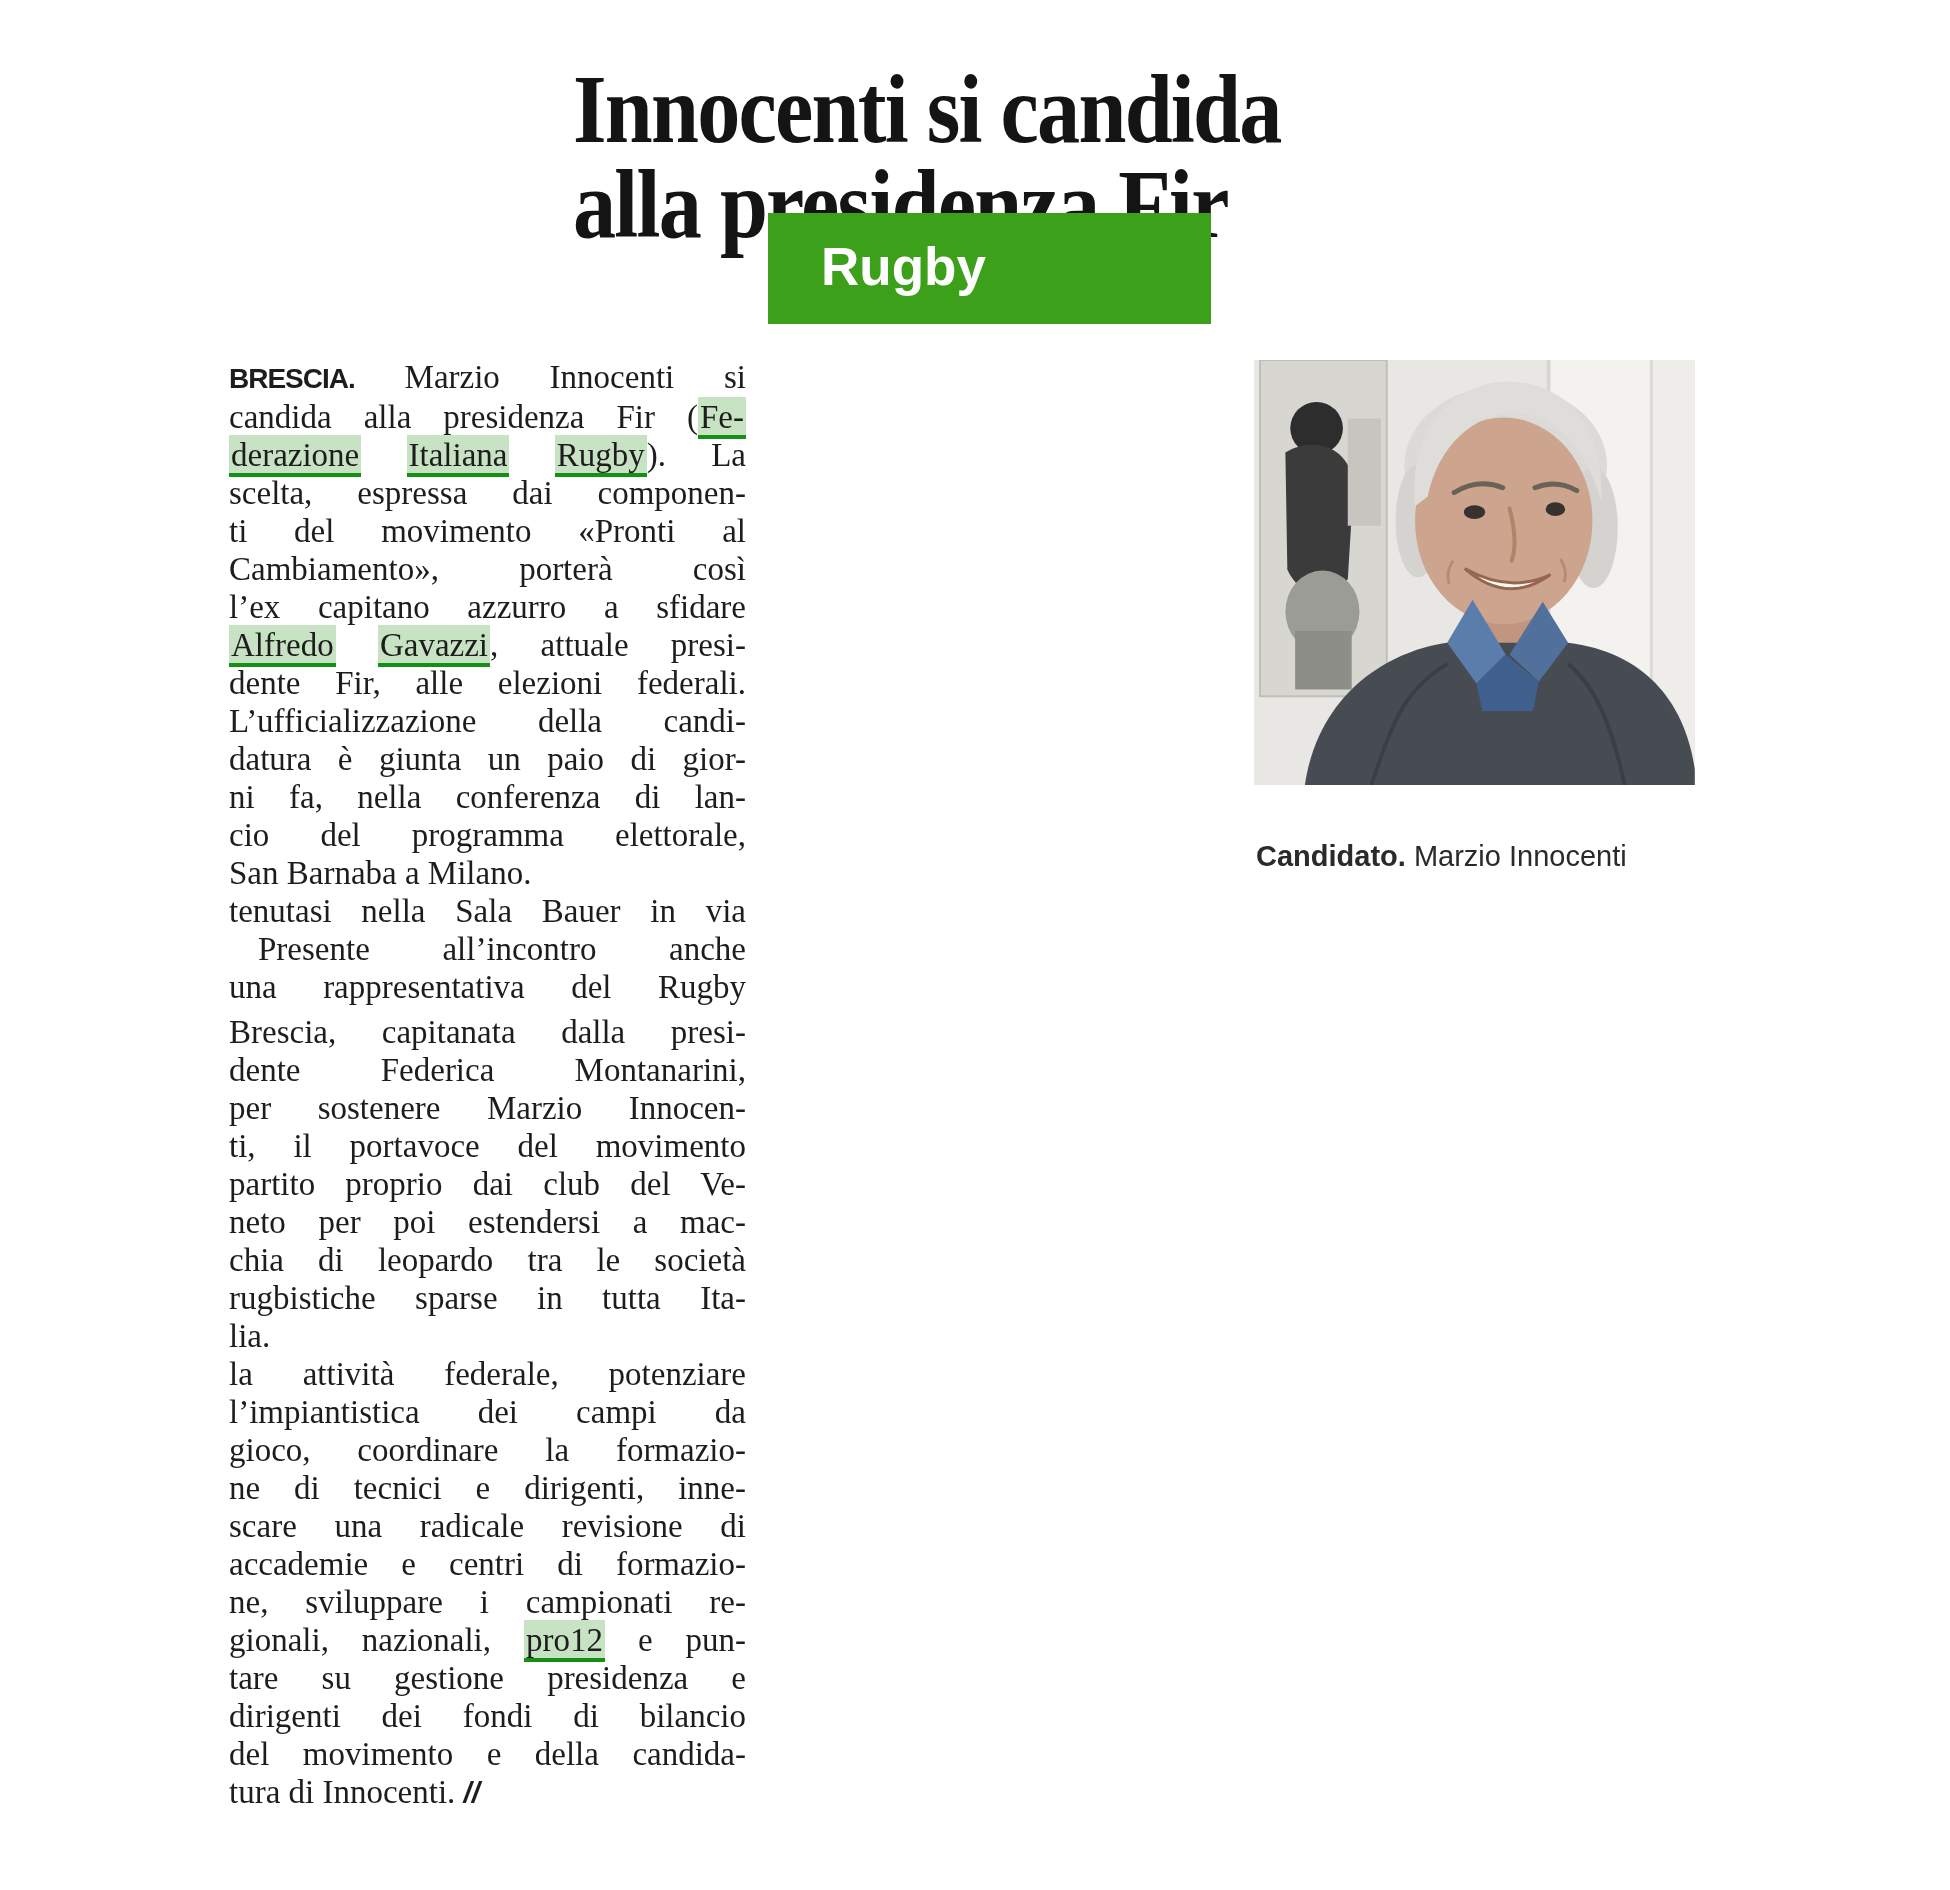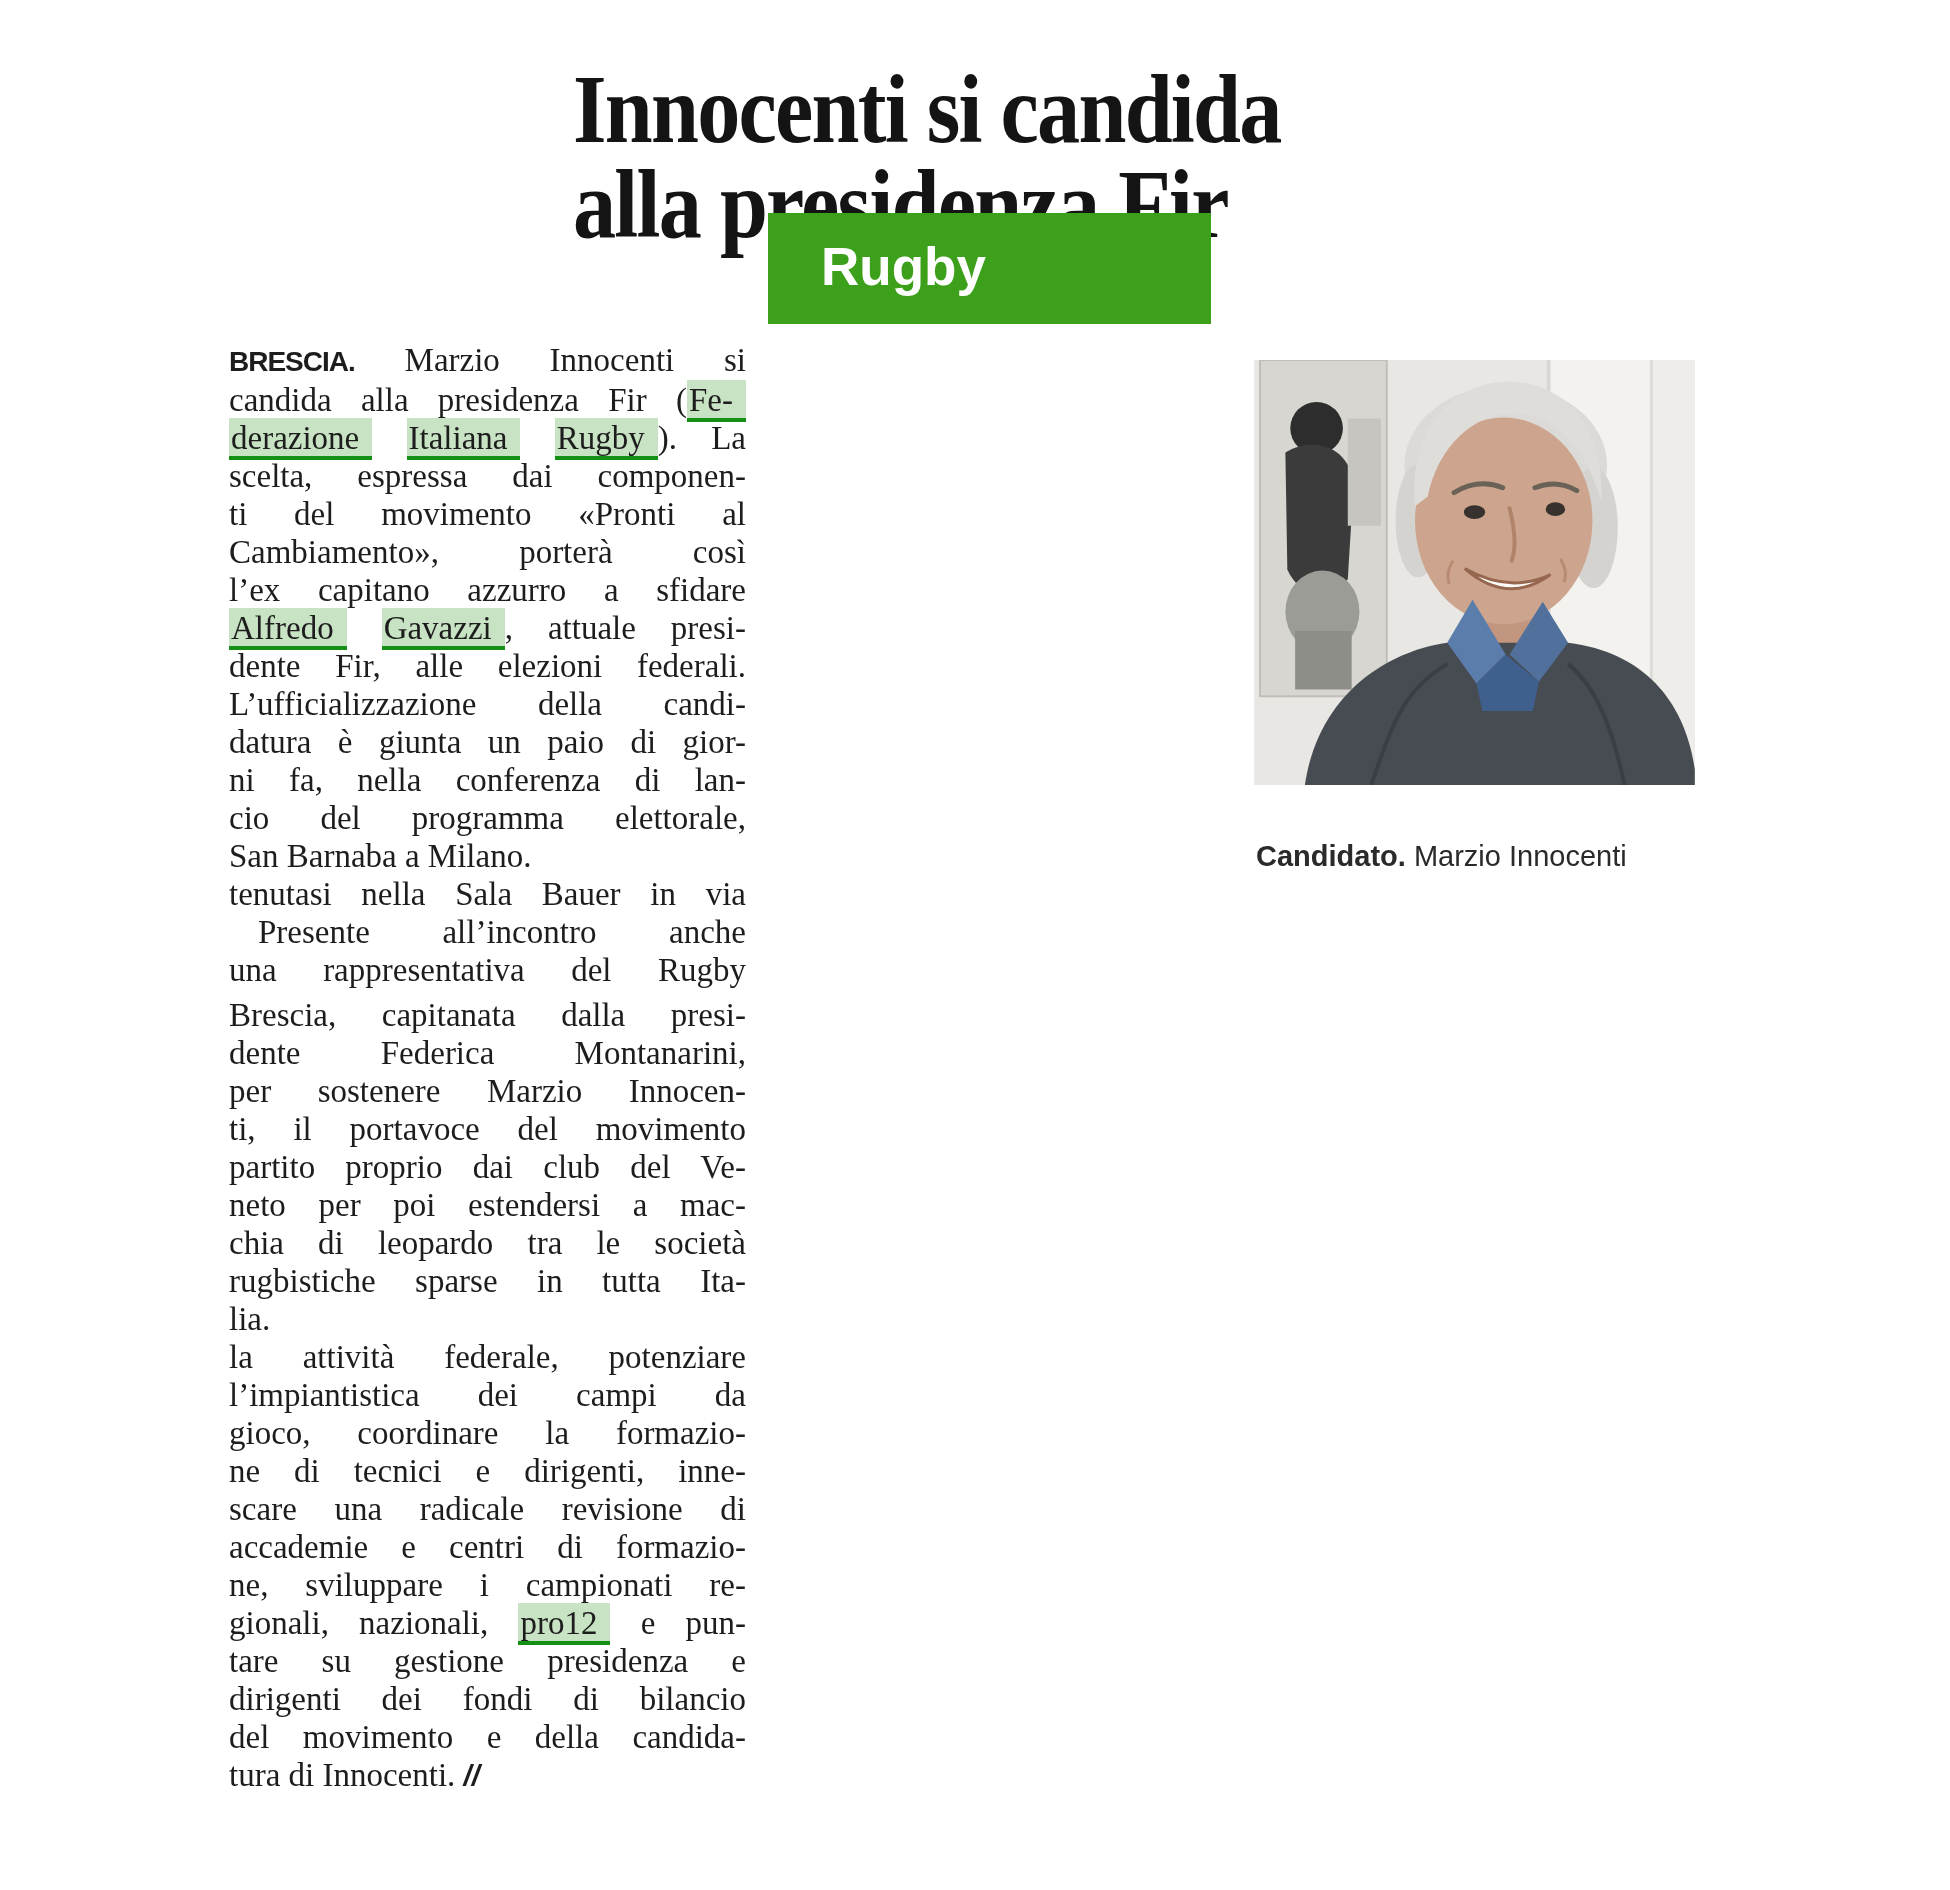--- a/index.html
+++ b/index.html
@@ -27,36 +27,36 @@
     background:var(--banner-bg,#3da01b);
   }
   #section-banner .banner-label{
     display:block;padding-left:53px;line-height:107px;
     font-family:"Liberation Sans", sans-serif;font-weight:bold;
     font-size:53px;color:var(--banner-fg,#ffffff);
   }
 
   
   #article-text{
-    left:229px;top:341px;width:517px;
+    left:229px;top:358px;width:517px;
     font-size:33px;line-height:38px;color:#1d1d1d;
   }
   .line{text-align:justify;text-align-last:justify;}
   .line.last{text-align-last:left;}
   .line.indent{text-indent:29px;}
   .line[data-para="1"][data-line="2"]{margin-top:6.8px;}
 
   .lead{
     font-family:"Liberation Sans", sans-serif;font-weight:bold;
     font-size:28px;letter-spacing:-1px;
   }
   .hl{
     background:var(--hl-bg,#c8e3c3);
     border-bottom:4.9px solid var(--hl-line,#149114);
-    padding:2px 13px 0 2px;
+    padding:2px 2px 0 2px;
   }
   .endmark{
     font-family:"Liberation Sans", sans-serif;
     font-weight:bold;font-style:italic;font-size:29px;
   }
 
   
   #photo-figure{left:1254px;top:360px;width:441px;height:425px;margin:0;}
   #photo-figure svg{display:block;}
   #photo-caption{

